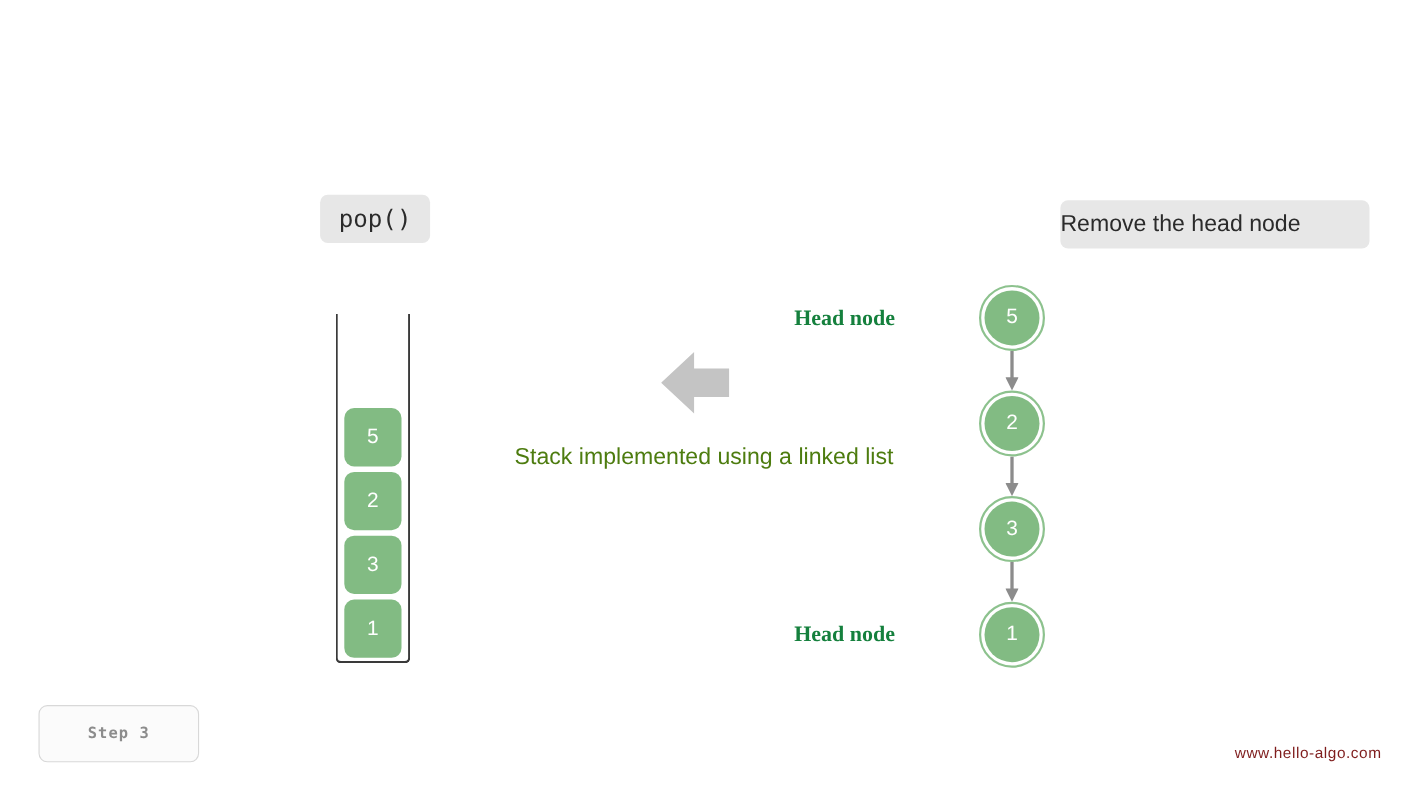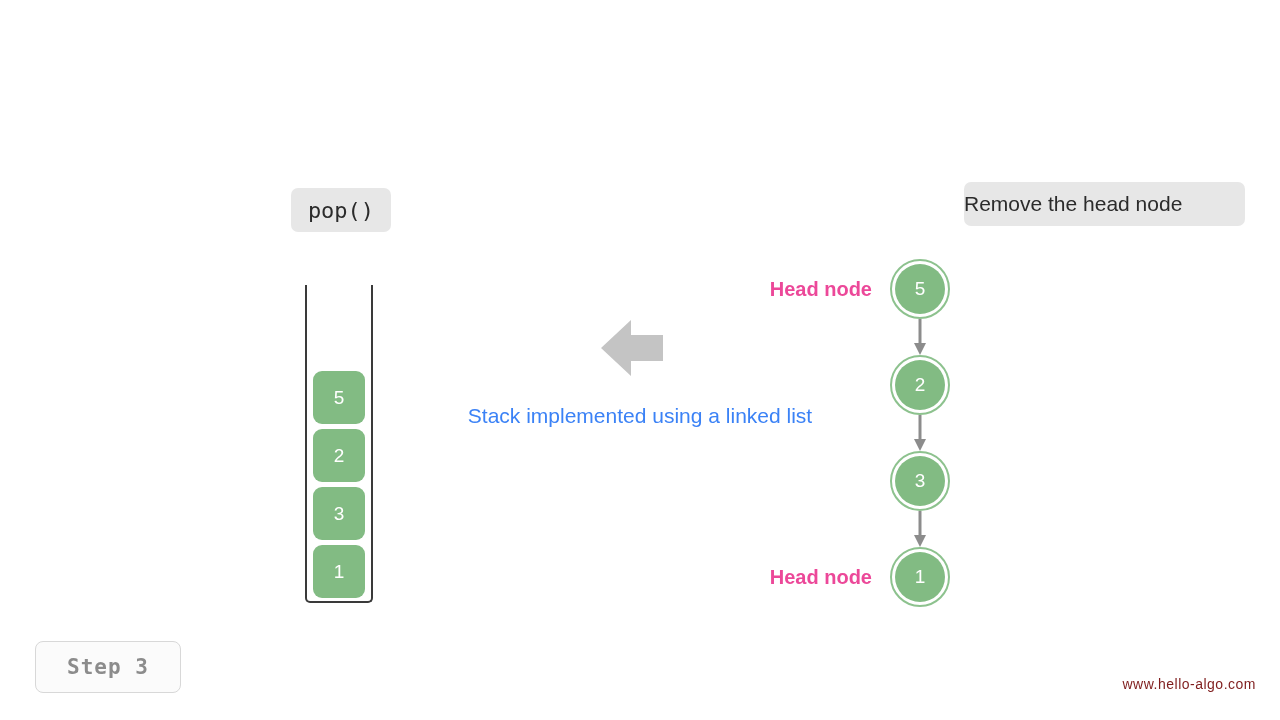--- a/index.html
+++ b/index.html
@@ -13,21 +13,21 @@
     height: 720px;
     background: #ffffff;
     overflow: hidden;
     font-family: "Liberation Sans", sans-serif;
   }
 
   
   .op-chip {
     position: absolute;
     left: 291px;
-    top: 188px;
+    top: 177px;
     width: 100px;
     height: 44px;
     background: #e7e7e7;
     border-radius: 7px;
     display: flex;
     align-items: center;
     justify-content: center;
     font-family: "DejaVu Sans Mono", "Liberation Mono", monospace;
     font-size: 22px;
     color: #2b2b2b;
@@ -101,21 +101,21 @@
   }
 
   
   .caption {
     position: absolute;
     left: 441px;
     top: 404px;
     width: 398px;
     text-align: center;
     font-size: 21px;
-    color: #3b82f6;
+    color: #4d7c0f;
     white-space: nowrap;
   }
 
   
   .linked-list {
     position: absolute;
     left: 740px;
     top: 250px;
     width: 260px;
     height: 370px;
@@ -145,25 +145,26 @@
     align-items: center;
     justify-content: center;
     color: #ffffff;
     font-size: 19px;
     box-sizing: border-box;
   }
   .ll-label {
     position: absolute;
     right: 128px;
     width: 150px;
-    text-align: right;
+    text-align: left;
     font-size: 20px;
     font-weight: bold;
-    color: #ec4899;
+    color: #15803d;
     white-space: nowrap;
+    font-family: Liberation Serif, serif;
   }
   .ll-edge {
     position: absolute;
     left: 174px;
     width: 12px;
   }
 
   
   .step-badge {
     position: absolute;
@@ -171,21 +172,21 @@
     top: 641px;
     width: 146px;
     height: 52px;
     background: #fbfbfb;
     border: 1px solid #d8d8d8;
     border-radius: 8px;
     display: flex;
     align-items: center;
     justify-content: center;
     font-family: "DejaVu Sans Mono", "Liberation Mono", monospace;
-    font-size: 21px;
+    font-size: 14px;
     font-weight: bold;
     color: #8c8c8c;
     letter-spacing: 1px;
     box-sizing: border-box;
   }
 
   
   .watermark {
     position: absolute;
     right: 24px;

